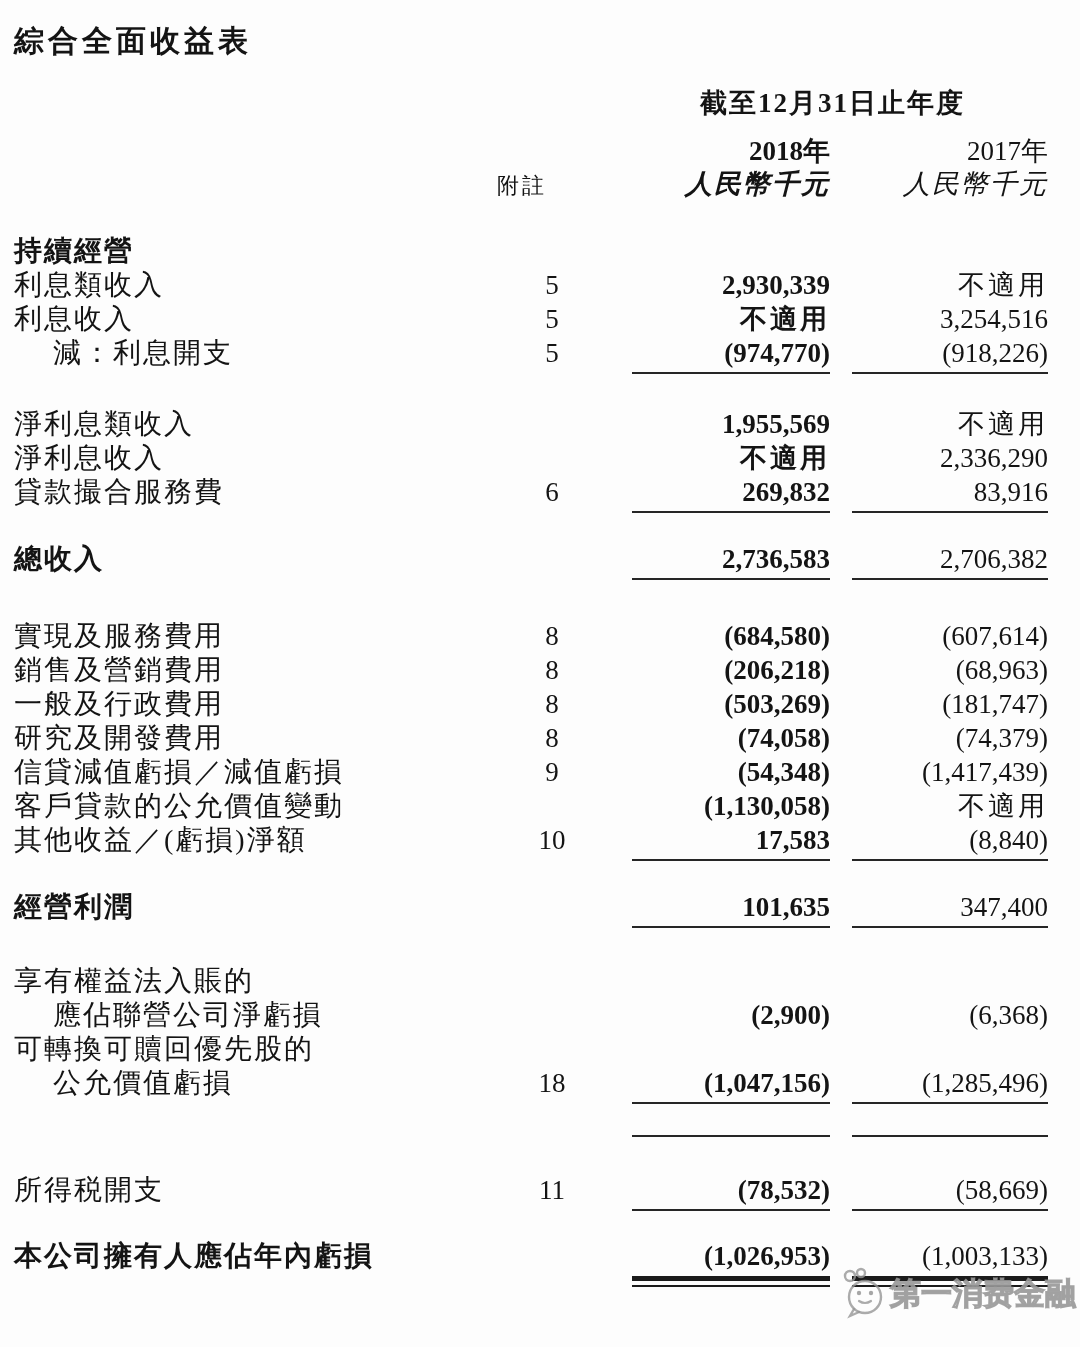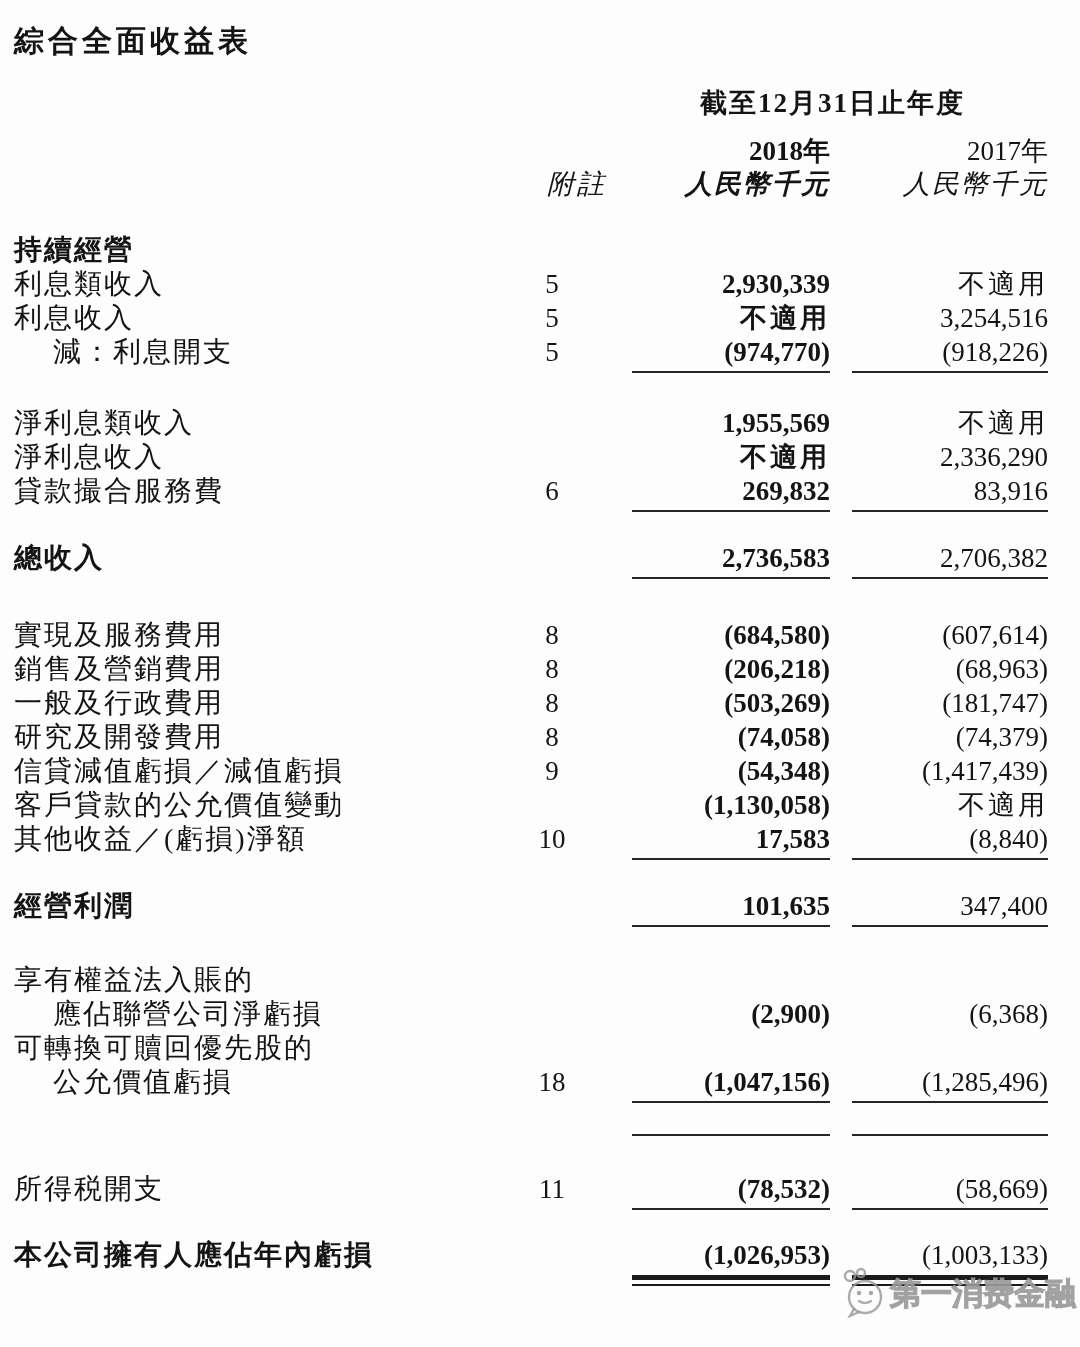--- a/index.html
+++ b/index.html
@@ -22,21 +22,21 @@
   
   .hdr-period-row{margin-bottom:16px;}
   .hdr-period{
     grid-column:3/5;text-align:center;font-weight:bold;font-size:27px;
     letter-spacing:2px;line-height:30px;padding-left:10px;
   }
   .hdr-years{line-height:34px;}
   .hdr-y2018{grid-column:3;text-align:right;font-weight:bold;font-size:27px;}
   .hdr-y2017{grid-column:4;text-align:right;font-size:27px;}
   .hdr-units{line-height:33px;margin-bottom:32px;}
-  .hdr-note{grid-column:2;text-align:right;font-style:italic;font-size:27px;letter-spacing:3px;}
+  .hdr-note{grid-column:2;text-align:left;font-size:22px;letter-spacing:3px;}
   .hdr-unit{font-size:27px;font-style:italic;text-align:right;letter-spacing:2px;}
   .hdr-unit.b{font-weight:bold;grid-column:3;}
   .hdr-unit.r{grid-column:4;}
   
   .row{line-height:34px;height:34px;}
   .cell-label{font-size:28px;letter-spacing:2px;white-space:nowrap;}
   .row.bold .cell-label{font-weight:bold;}
   .cell-label.indent{padding-left:39px;}
   .cell-note{text-align:center;font-size:27px;}
   .cell-val{text-align:right;font-size:27px;white-space:nowrap;}

